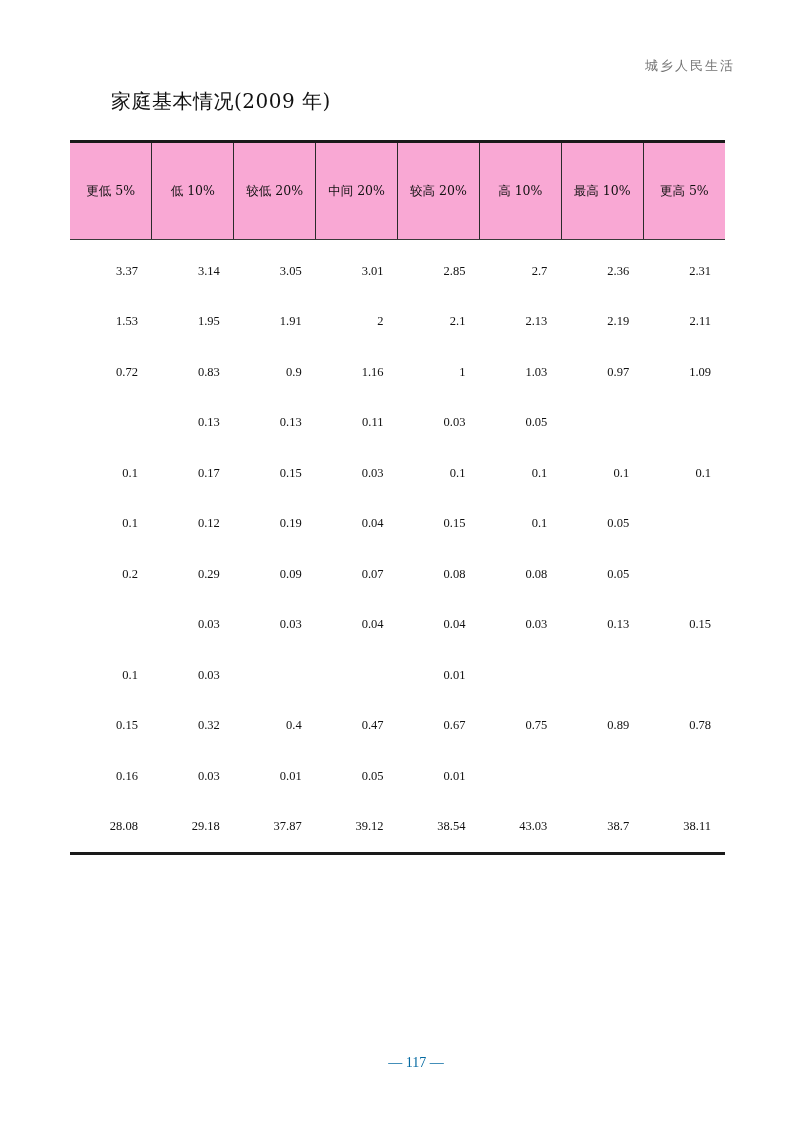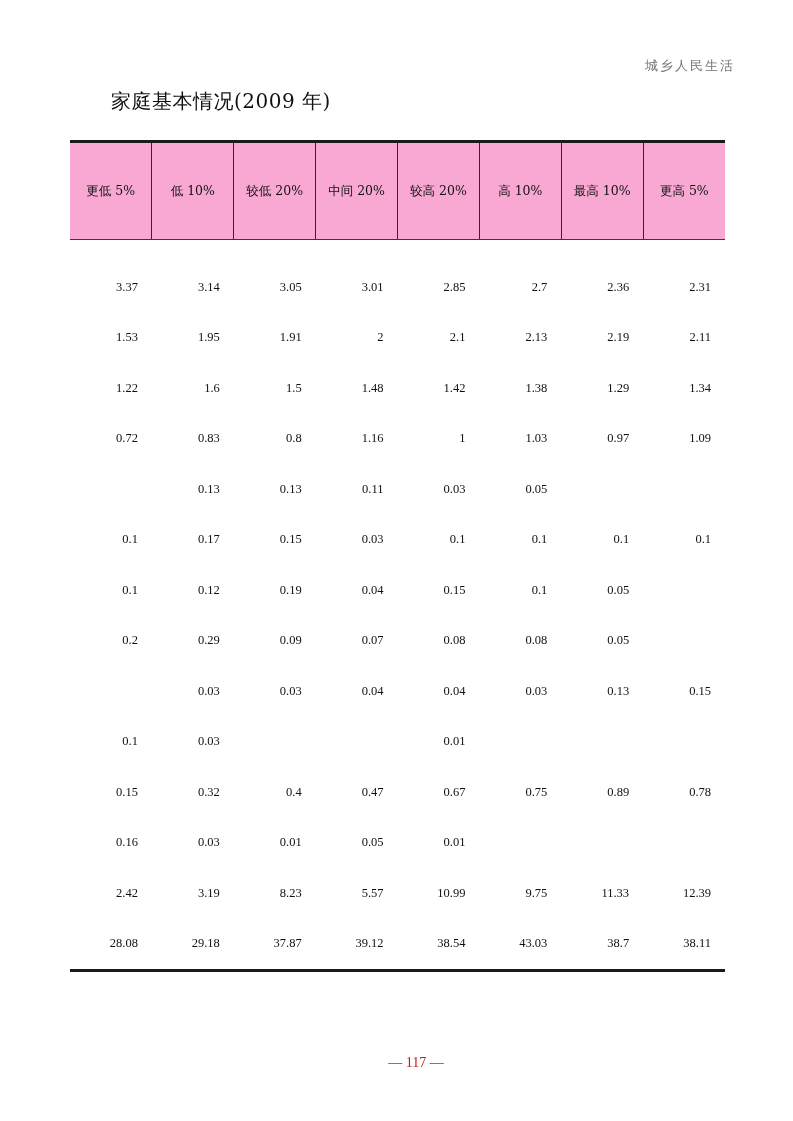--- a/index.html
+++ b/index.html
@@ -82,37 +82,37 @@
     height: 50.5px;
     font-size: 12.5px;
     text-align: right;
     vertical-align: middle;
     padding: 0 14px 0 0;
     border: none;
     color: #111111;
     font-family: "Liberation Serif", "DejaVu Serif", serif;
     white-space: nowrap;
   }
-  tbody tr:first-child td { padding-top: 22px; }
+  tbody tr:first-child td { padding-top: 6px; }
 
   tbody tr.last-row td {
     border-bottom: 3px solid #1a1a1a;
   }
 
   
   .page-footer {
     position: absolute;
     top: 1055px;
     left: 0;
     width: 652px;
     text-align: center;
     padding-left: 180px;
     box-sizing: border-box;
     font-size: 14px;
-    color: #b91c1c;
+    color: #0369a1;
     font-family: "Liberation Serif", "DejaVu Serif", serif;
   }
 </style>
 </head>
 <body>
 
 <div class="page">
 
   <div class="running-head">城乡人民生活</div>
 
@@ -157,33 +157,23 @@
             <td>1.53</td>
             <td>1.95</td>
             <td>1.91</td>
             <td>2</td>
             <td>2.1</td>
             <td>2.13</td>
             <td>2.19</td>
             <td>2.11</td>
           </tr>
           <tr>
-            <td>1.22</td>
-            <td>1.6</td>
-            <td>1.5</td>
-            <td>1.48</td>
-            <td>1.42</td>
-            <td>1.38</td>
-            <td>1.29</td>
-            <td>1.34</td>
-          </tr>
-          <tr>
             <td>0.72</td>
             <td>0.83</td>
-            <td>0.8</td>
+            <td>0.9</td>
             <td>1.16</td>
             <td>1</td>
             <td>1.03</td>
             <td>0.97</td>
             <td>1.09</td>
           </tr>
           <tr>
             <td></td>
             <td>0.13</td>
             <td>0.13</td>
@@ -255,30 +245,20 @@
           </tr>
           <tr>
             <td>0.16</td>
             <td>0.03</td>
             <td>0.01</td>
             <td>0.05</td>
             <td>0.01</td>
             <td></td>
             <td></td>
             <td></td>
-          </tr>
-          <tr>
-            <td>2.42</td>
-            <td>3.19</td>
-            <td>8.23</td>
-            <td>5.57</td>
-            <td>10.99</td>
-            <td>9.75</td>
-            <td>11.33</td>
-            <td>12.39</td>
           </tr>
           <tr class="last-row">
             <td>28.08</td>
             <td>29.18</td>
             <td>37.87</td>
             <td>39.12</td>
             <td>38.54</td>
             <td>43.03</td>
             <td>38.7</td>
             <td>38.11</td>

